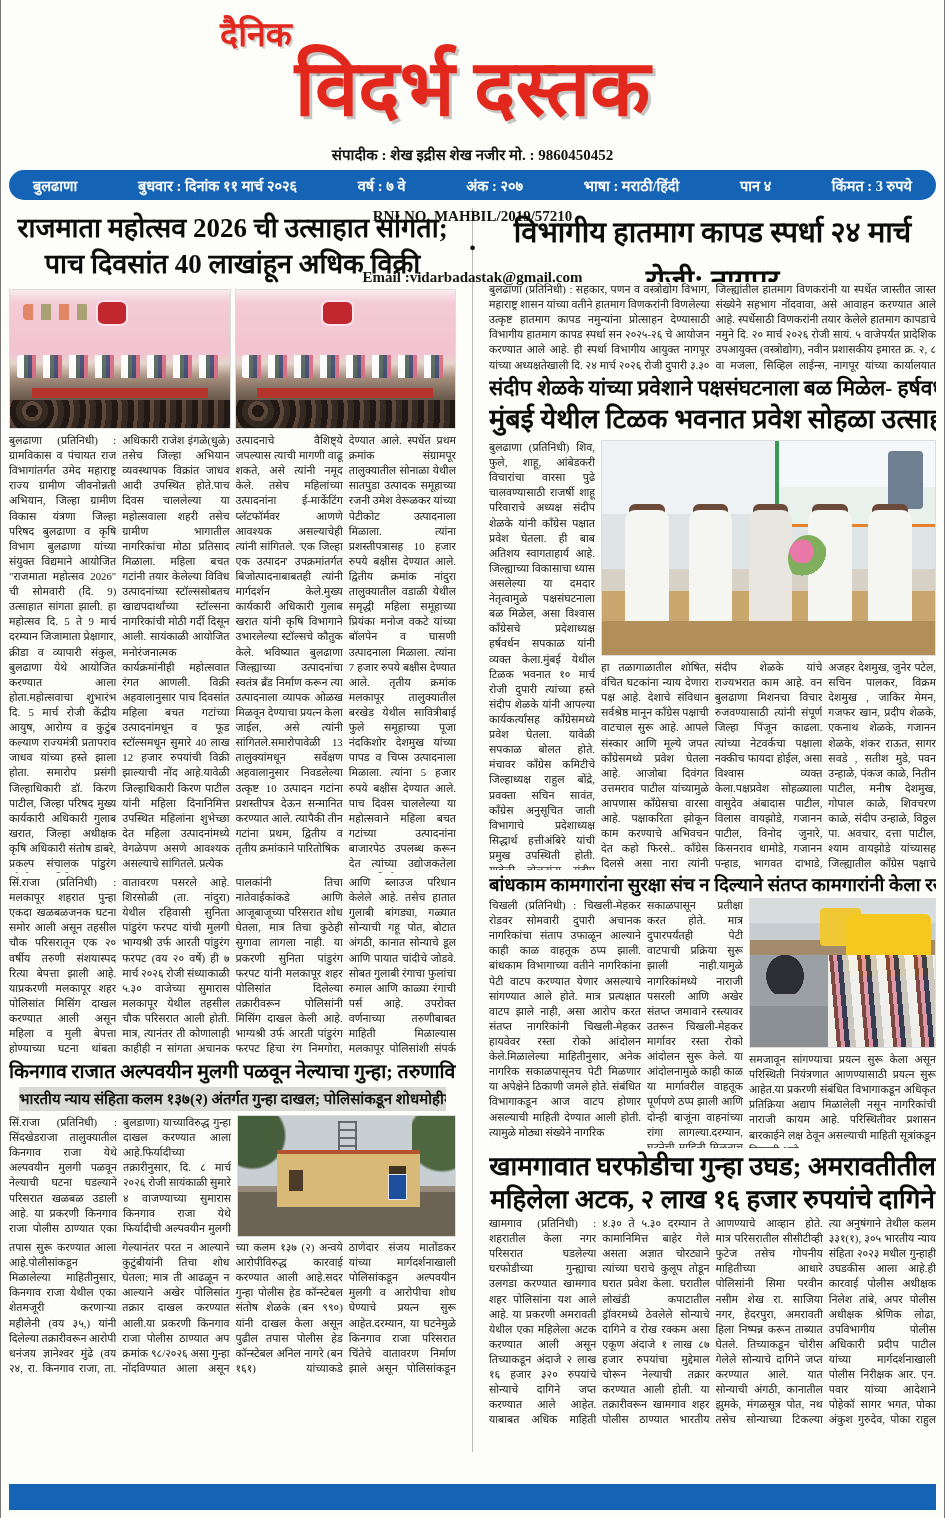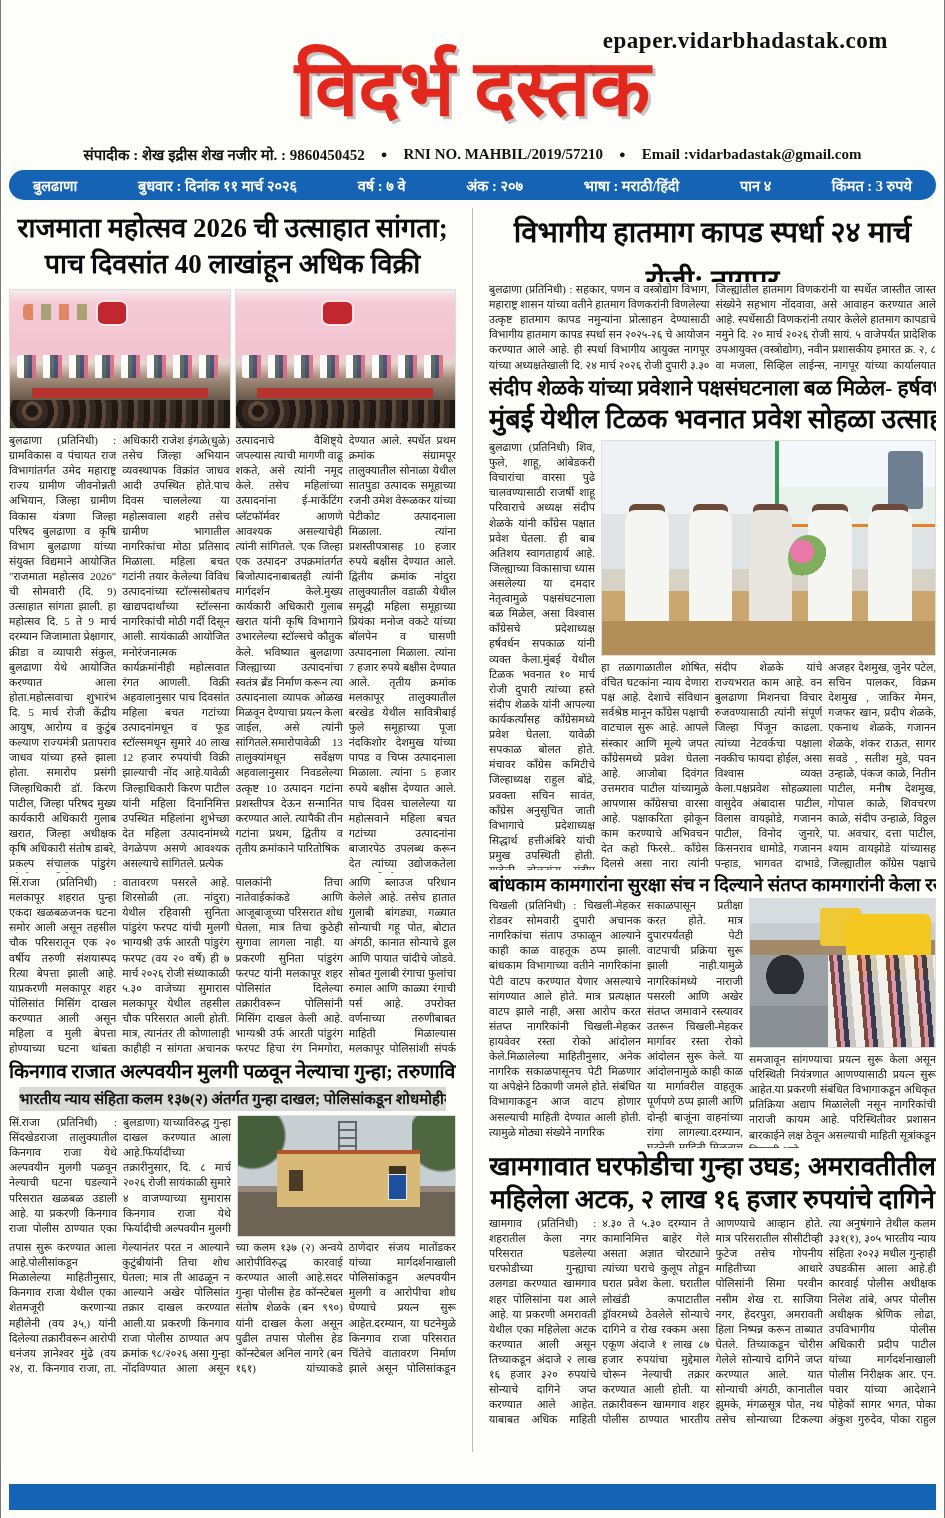--- a/index.html
+++ b/index.html
@@ -10,21 +10,21 @@
     background: #fdfdfa; overflow: hidden; color: #141414;
     font-family: "Liberation Serif", "DejaVu Serif", serif;
     box-shadow: 0 0 8px rgba(0,0,0,.5);
     border-left: 1px solid #777; border-right: 1px solid #777;
   }
   
   .masthead { position: relative; height: 204px; }
   .mh-website { position:absolute; top:28px; right:56px; font-size:23px; font-weight:bold; letter-spacing:.5px; color:#101010; cursor:pointer; }
   .mh-tagline { position:absolute; top:10px; left:150px; width:210px; text-align:center; font-size:34px; font-weight:bold; color:#e2271c; text-shadow:2px 2px 0 rgba(0,0,0,.18); }
   .mh-title { position:absolute; top:40px; left:30px; right:30px; height:100px; text-align:center; font-size:78px; line-height:98px; font-weight:bold; color:#e2271c; text-shadow:3px 3px 0 rgba(0,0,0,.22); white-space:nowrap; overflow:hidden; }
-  .mh-contact { position:absolute; top:144px; left:0; right:0; display:flex; justify-content:center; align-items:center; gap:16px; font-size:15px; font-weight:bold; }
+  .mh-contact { position:absolute; top:144px; left:0; right:0; display:flex; justify-content:center; align-items:center; gap:16px; font-size:15px; font-weight:bold;flex-direction:column; }
   .mh-contact .dot { font-size:11px; }
   .infobar { position:absolute; top:170px; left:8px; right:8px; height:30px; background:#1463b4; border-radius:15px; display:flex; align-items:center; justify-content:space-between; padding:15px 24px; color:#fff; font-weight:bold; font-size:14.5px; white-space:nowrap; overflow:hidden; }
   
   .content { display:flex; gap:16px; padding:4px 8px 0 8px; height:1248px; overflow:hidden; }
   .vrule { width:1px; background:#b9b9b9; }
   .half { flex:1; min-width:0; overflow:hidden; }
   
   .hl { text-align:center; font-weight:bold; color:#0c0c0c; overflow:hidden; }
   .hl-a  { font-size:27px; line-height:36px; height:76px; margin-top:2px; }
   .hl-b  { font-size:29px; line-height:48px; height:74px; }
@@ -89,21 +89,21 @@
   .g-body { height:212px; }
   
   .bottom-bar { position:absolute; left:8px; right:8px; bottom:8px; height:26px; background:#1463b4; }
 </style>
 </head>
 <body>
 
 <div class="page">
 
   <header class="masthead">
-    <div class="mh-website">epaper.vidarbhadastak.com</div>
+    <div class="mh-tagline">दैनिक</div>
     <div class="mh-title">विदर्भ दस्तक</div>
     <div class="mh-contact">
       <span>संपादीक : शेख इद्रीस शेख नजीर  मो. : 9860450452</span>
       <span class="dot">●</span>
       <span>RNI NO. MAHBIL/2019/57210</span>
       <span class="dot">●</span>
       <span>Email :vidarbadastak@gmail.com</span>
     </div>
     <div class="infobar">
       <span>बुलढाणा</span>

